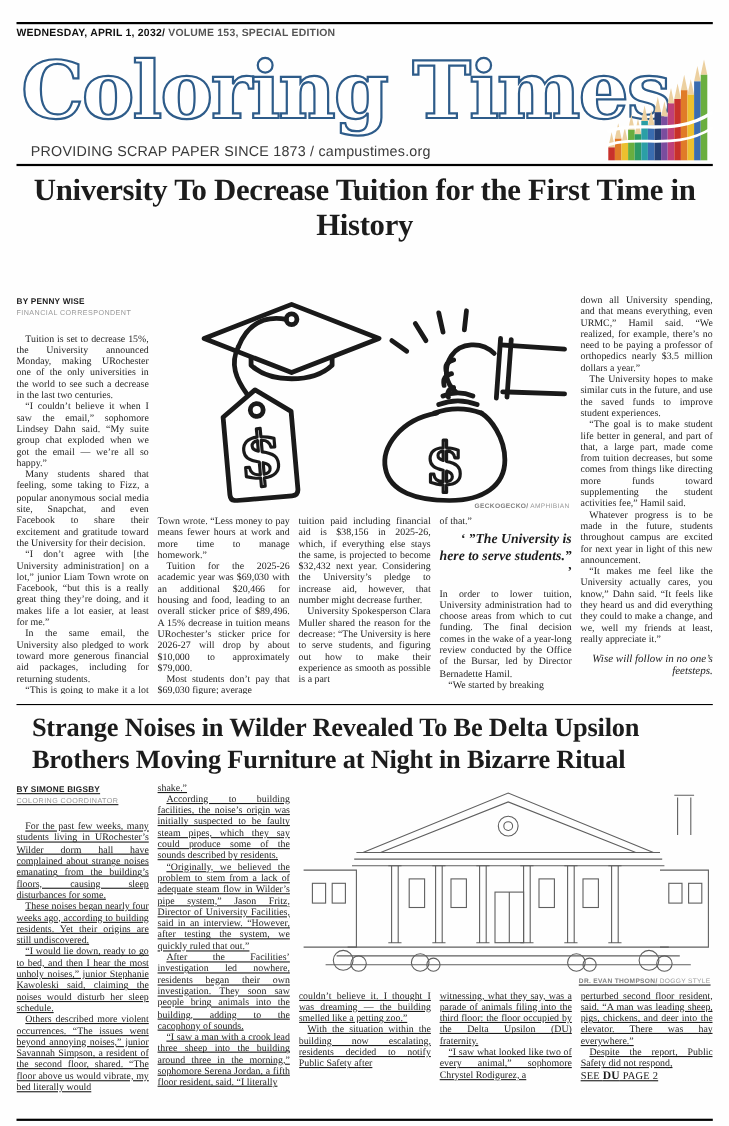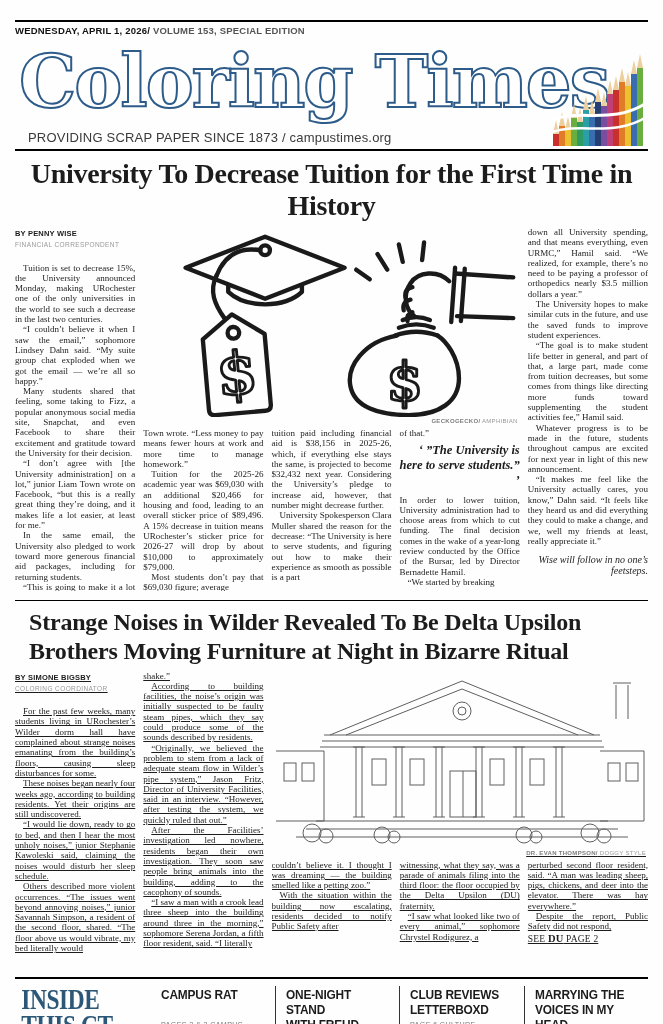--- a/index.html
+++ b/index.html
@@ -15,21 +15,21 @@
             white-space:nowrap;letter-spacing:-2px;color:#2e5c8a;padding-left:4px;}
   @supports (-webkit-text-stroke:1px black){
     .masthead{color:#fff;-webkit-text-stroke:2px #2e5c8a;}
   }
   .pencils{position:absolute;right:0;top:26px;}
   .tagline{font-family:"Liberation Sans",sans-serif;font-size:13px;color:#3a3a3a;
            letter-spacing:.2px;padding:2px 13px 4px;}
   .thick-rule{border-top:2.5px solid #000;}
   .a1-headline{font-size:28px;font-weight:bold;text-align:center;letter-spacing:-.3px;padding:7px 0 5px;}
   .cols{display:flex;gap:8px;overflow:hidden;text-align:justify;}
-  .a1-cols{height:364px;}
+  .a1-cols{height:364px;margin-top:40px;}
   .a2-cols{height:300px;text-decoration:underline;}
   .col{flex:1 1 0;font-size:9px;line-height:10.3px;min-width:0;}
   .col p{margin:0;text-indent:8px;}
   .col.cont p:first-child{text-indent:0;}
   .group3{flex:3.13 1 0;display:flex;flex-direction:column;min-width:0;}
   .midcols{display:flex;gap:8px;flex:1;overflow:hidden;}
   .byline{font-family:"Liberation Sans",sans-serif;margin:2px 0 12px;text-align:left;}
   .byline .name{font-size:7.5px;font-weight:bold;letter-spacing:.2px;display:block;}
   .byline .role{font-size:6.5px;color:#999;letter-spacing:.4px;display:block;margin-top:1px;}
   .illus{display:block;}
@@ -57,21 +57,21 @@
                letter-spacing:.4px;transform:scaleX(.95);transform-origin:left top;}
 </style>
 </head>
 <body>
 
 <div class="page">
 
   <div class="header">
     <div class="top-rule"></div>
     <div class="dateline">
-      <span class="bold">WEDNESDAY, APRIL 1, 2026/</span><span class="light"> VOLUME 153, SPECIAL EDITION</span>
+      <span class="bold">WEDNESDAY, APRIL 1, 2032/</span><span class="light"> VOLUME 153, SPECIAL EDITION</span>
     </div>
     <div class="masthead">Coloring Times</div>
     <div class="tagline">PROVIDING SCRAP PAPER SINCE 1873 / campustimes.org</div>
     <div class="thick-rule"></div>
     <svg class="pencils" width="96" height="100" viewBox="0 0 96 100">
       <g stroke="none">
         <polygon points="1,88 7,88 4,74" fill="#ecd0a0"></polygon>
           <rect x="1" y="88" width="6" height="12" fill="#c8312b"></rect>
         <polygon points="7,80 13,80 10,66" fill="#ecd0a0"></polygon>
           <rect x="7" y="80" width="6" height="20" fill="#e07b28"></rect>

